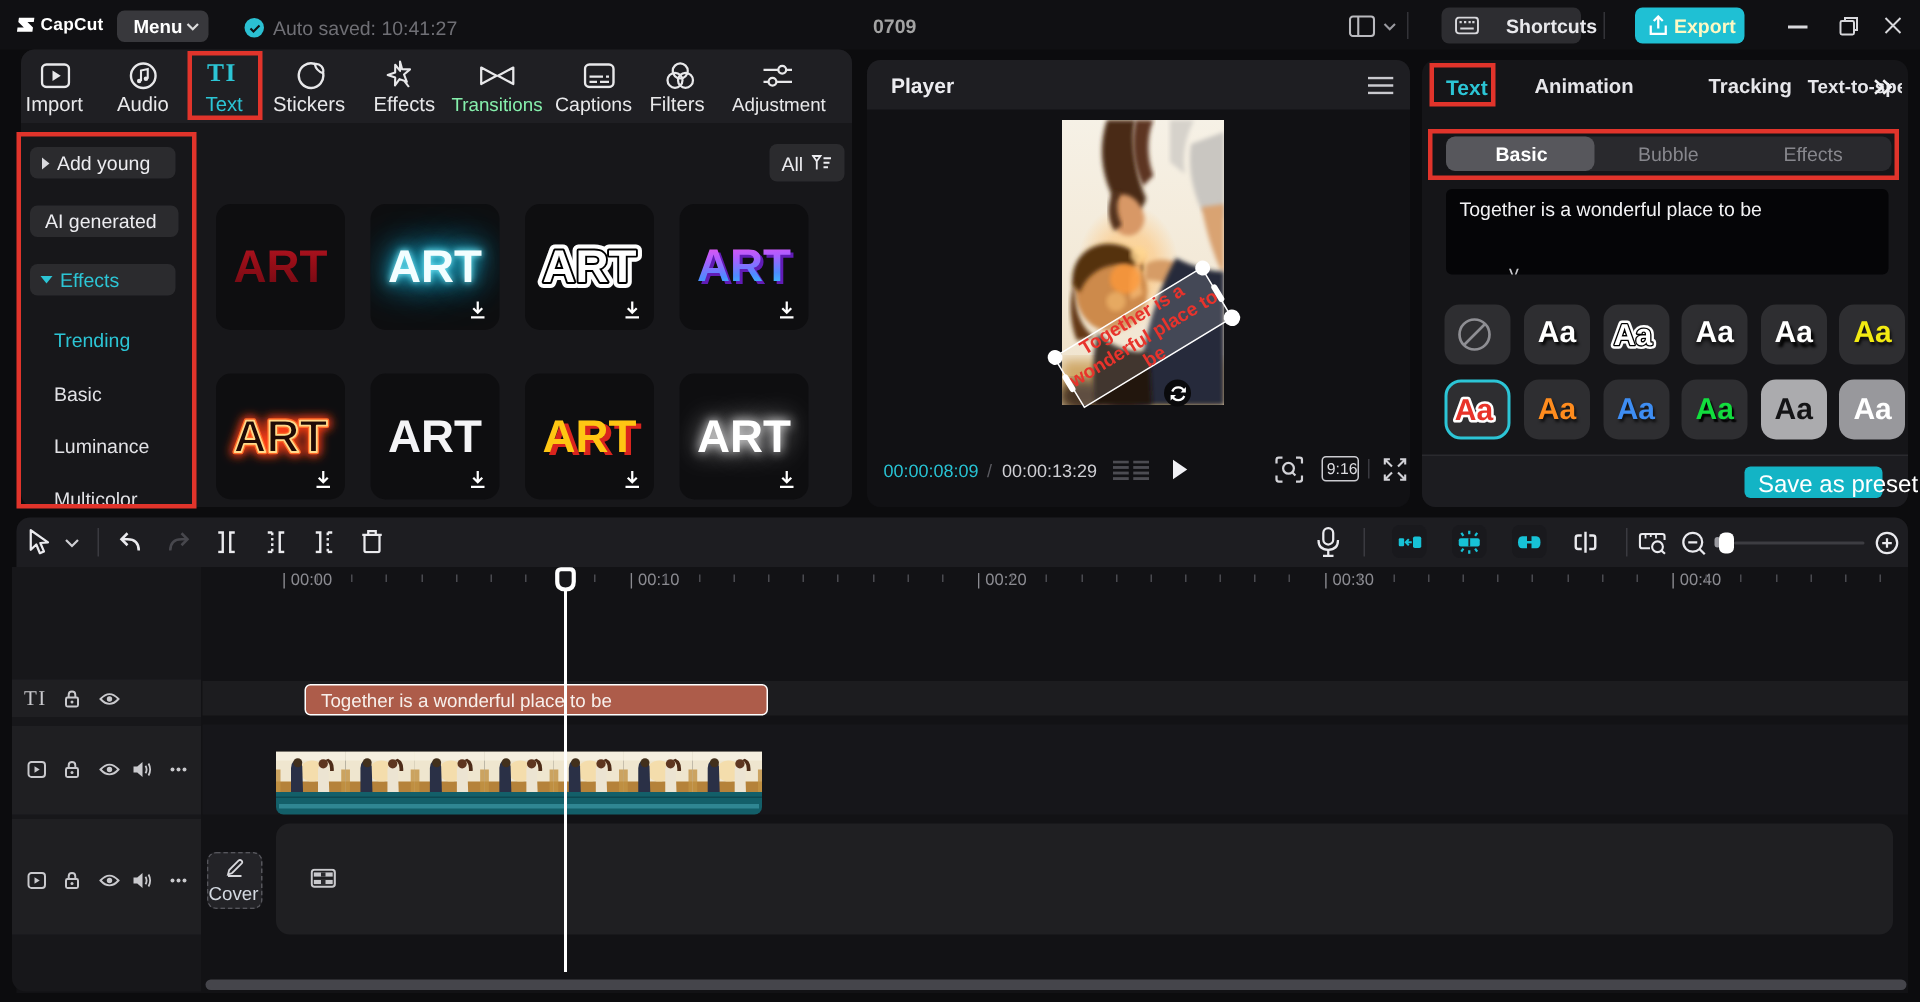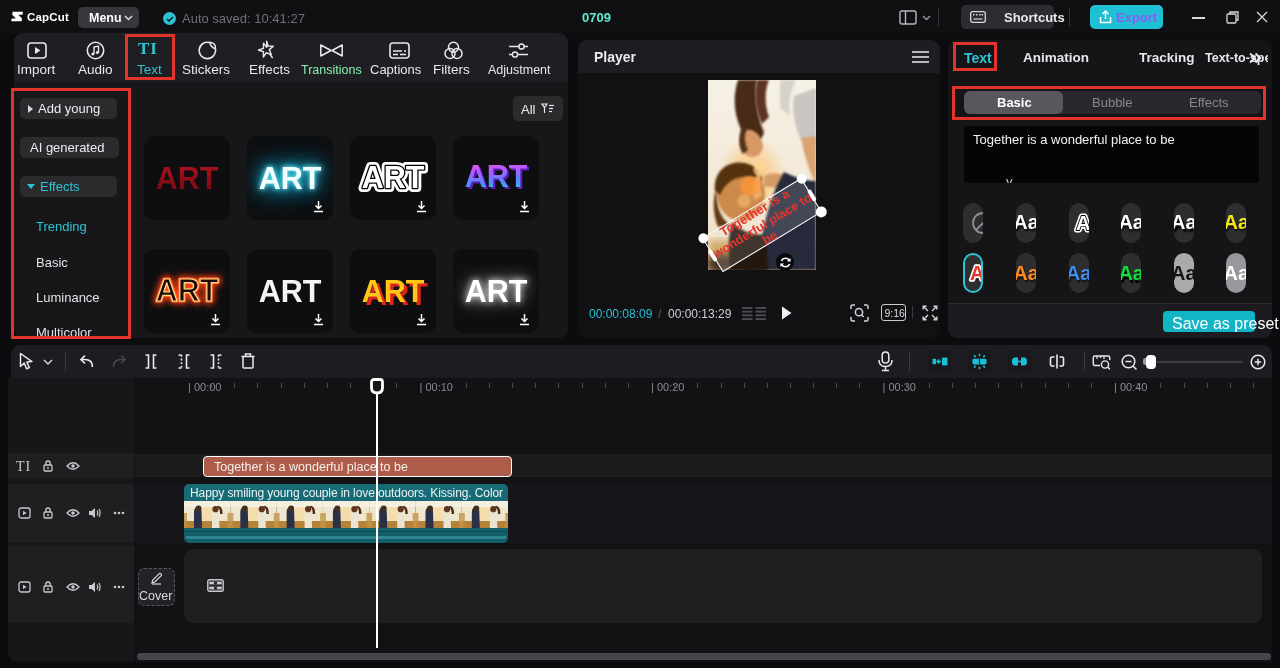--- a/index.html
+++ b/index.html
@@ -25,21 +25,21 @@
 <svg class="abs" style="left:124px;top:15px;" width="9" height="6" viewBox="0 0 9 6">
       <path d="M1,1 L4.5,4.5 L8,1" stroke="#ddd" stroke-width="1.5" fill="none"></path>
     </svg>
 
 <div class="abs" style="left:163px;top:12px;width:13px;height:13px;border-radius:50%;background:#2bc0d2;"></div>
 <svg class="abs" style="left:166px;top:15.5px;" width="8" height="6" viewBox="0 0 8 6">
       <path d="M1,3 L3,5 L7,1" stroke="#0e1214" stroke-width="1.4" fill="none"></path>
     </svg>
 <div class="abs" style="left:182px;top:11px;font-size:13px;color:#6f6f75;">Auto saved: 10:41:27</div>
 
-<div class="abs" style="left:582px;top:10px;font-size:13px;font-weight:bold;color:#5eead4;">0709</div>
+<div class="abs" style="left:582px;top:10px;font-size:13px;font-weight:bold;color:#a3a3a3;">0709</div>
 
 <svg class="abs" style="left:899px;top:10px;" width="18" height="15" viewBox="0 0 18 15">
  <rect x="1" y="1" width="16" height="13" rx="2" stroke="#b9b9be" stroke-width="1.4" fill="none"></rect>
  <line x1="6.5" y1="1" x2="6.5" y2="14" stroke="#b9b9be" stroke-width="1.4"></line>
 </svg>
 <svg class="abs" style="left:922px;top:15px;" width="9" height="6" viewBox="0 0 9 6">
       <path d="M1,1 L4.5,4.5 L8,1" stroke="#9a9aa0" stroke-width="1.4" fill="none"></path>
     </svg>
 <div class="abs" style="left:938px;top:8px;width:1px;height:18px;background:#333338;"></div>
 
@@ -53,21 +53,21 @@
       <rect x="11.5" y="3" width="1.5" height="1.5" fill="#d8d8dc"></rect>
 </svg>
 <div class="abs" style="left:1004px;top:10px;font-size:13px;font-weight:bold;color:#e8e8ec;">Shortcuts</div>
 <div class="abs" style="left:1069px;top:8px;width:1px;height:18px;background:#333338;"></div>
 
 <div class="abs" style="left:1090px;top:5px;width:73px;height:24px;background:#1fc0d4;border-radius:5px;"></div>
 <svg class="abs" style="left:1099px;top:10px;" width="13" height="14" viewBox="0 0 13 14">
  <path d="M6.5,9 L6.5,1.5 M3.5,4 L6.5,1 L9.5,4" stroke="#fff" stroke-width="1.5" fill="none"></path>
  <path d="M1.5,7 L1.5,12.5 L11.5,12.5 L11.5,7" stroke="#fff" stroke-width="1.5" fill="none"></path>
 </svg>
-<div class="abs" style="left:1116px;top:10px;font-size:13px;font-weight:bold;color:#8b5cf6;">Export</div>
+<div class="abs" style="left:1116px;top:10px;font-size:13px;font-weight:bold;color:#fef9c3;">Export</div>
 
 <div class="abs" style="left:1192px;top:17px;width:13px;height:1.6px;background:#d8d8dc;"></div>
 <svg class="abs" style="left:1226px;top:11px;" width="13" height="13" viewBox="0 0 13 13">
  <rect x="1" y="3" width="9" height="9" rx="1" stroke="#d8d8dc" stroke-width="1.3" fill="none"></rect>
  <path d="M4,3 L4,1 L12,1 L12,9 L10,9" stroke="#d8d8dc" stroke-width="1.3" fill="none"></path>
 </svg>
 <svg class="abs" style="left:1256px;top:11px;" width="12" height="12" viewBox="0 0 12 12">
  <path d="M1,1 L11,11 M11,1 L1,11" stroke="#d8d8dc" stroke-width="1.3"></path>
 </svg>
 
@@ -373,21 +373,21 @@
 <div class="abs" style="left:997px;top:95px;font-size:13px;font-weight:bold;color:#fff;">Basic</div>
 <div class="abs" style="left:1092px;top:95px;font-size:13px;color:#87878d;">Bubble</div>
 <div class="abs" style="left:1189px;top:95px;font-size:13px;color:#87878d;">Effects</div>
 
 <div class="abs" style="left:964px;top:126px;width:295px;height:57px;background:#050507;border-radius:4px;overflow:hidden;">
   <div style="position:absolute;left:9px;top:6px;font-size:13px;color:#f2f2f4;">Together is a wonderful place to be</div>
   <div style="position:absolute;left:42px;top:48px;font-size:13px;color:#c9c9cd;">y</div>
 </div>
 
 <style>
-.tile { position:absolute; width:20px; height:39.5px; background:#2e2e31; border-radius:10px; overflow:hidden; }
+.tile { position:absolute; width:44px; height:39.5px; background:#2e2e31; border-radius:10px; overflow:hidden; }
 .aa { position:absolute; left:0; top:0; width:100%; height:39.5px; display:flex; align-items:center; justify-content:center;
       font-size:20px; font-weight:bold; font-family:"Liberation Sans",sans-serif; }
 </style>
 <div class="tile" style="left:963.4px;top:203px;">
   <svg style="position:absolute;left:8px;top:8px;" width="24" height="24" viewBox="0 0 24 24">
    <circle cx="12" cy="12" r="10" stroke="#8e8e93" stroke-width="1.8" fill="none"></circle>
    <line x1="5" y1="19" x2="19" y2="5" stroke="#8e8e93" stroke-width="1.8"></line>
   </svg>
 </div>
 <div class="tile" style="left:1016px;top:203px;">
@@ -655,23 +655,20 @@
  <rect x="0.8" y="0.8" width="15.4" height="11.4" rx="1.8" stroke="#c9c9cd" stroke-width="1.4" fill="none"></rect>
  <rect x="2.2" y="2.6" width="12.6" height="2.8" fill="#c9c9cd"></rect>
  <rect x="2.2" y="7.6" width="12.6" height="2.8" fill="#c9c9cd"></rect>
  <rect x="7" y="2.6" width="3" height="2.8" fill="#2a2a2e"></rect>
  <rect x="7" y="7.6" width="3" height="2.8" fill="#2a2a2e"></rect>
 </svg>
 
 <div class="abs" style="left:203px;top:456px;width:309px;height:21px;background:#ad5c4a;border:1.5px solid #fff;border-radius:4px;"></div>
 <div class="abs" style="left:214px;top:459.5px;font-size:12.5px;color:#f7efeb;">Together is a wonderful place to be</div>
 
-<div class="abs" style="left:184px;top:484px;width:324px;height:16.5px;background:#186b76;border-radius:5px 5px 0 0;overflow:hidden;">
- <div style="position:absolute;left:6px;top:1.5px;font-size:12px;color:#e9f3f3;letter-spacing:-0.1px;white-space:nowrap;">Happy smiling young couple in love outdoors. Kissing. Color</div>
-</div>
 <svg class="abs" style="left:184px;top:500.5px;" width="324" height="27" viewBox="0 0 324 27">
  <defs>
   <g id="fr">
    <rect width="46.3" height="27" fill="#efe6cf"></rect>
    <rect x="0" y="0" width="46.3" height="6" fill="#f5efe0"></rect>
    <rect x="0" y="20" width="46.3" height="7" fill="#b5823a"></rect>
    <ellipse cx="24" cy="13" rx="8" ry="7" fill="#f5d9a0" opacity=".75"></ellipse>
    <path d="M10,27 L10,11 Q10,6.5 13.5,6 Q17,5.8 17.5,10 L18,27 Z" fill="#2a3046"></path>
    <circle cx="14.5" cy="7.5" r="3" fill="#42301c"></circle>
    <path d="M28,27 L28,12 Q28.5,8 31.5,7.8 Q34.5,7.8 35,11.5 L35.5,27 Z" fill="#ece4d2"></path>

